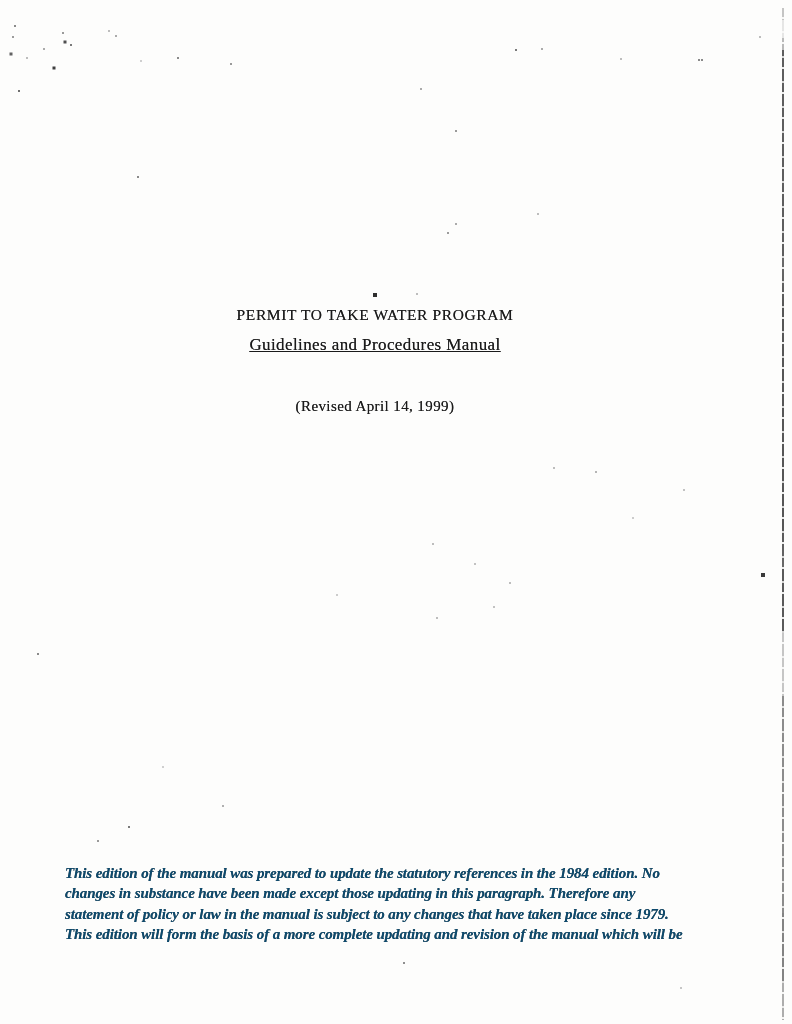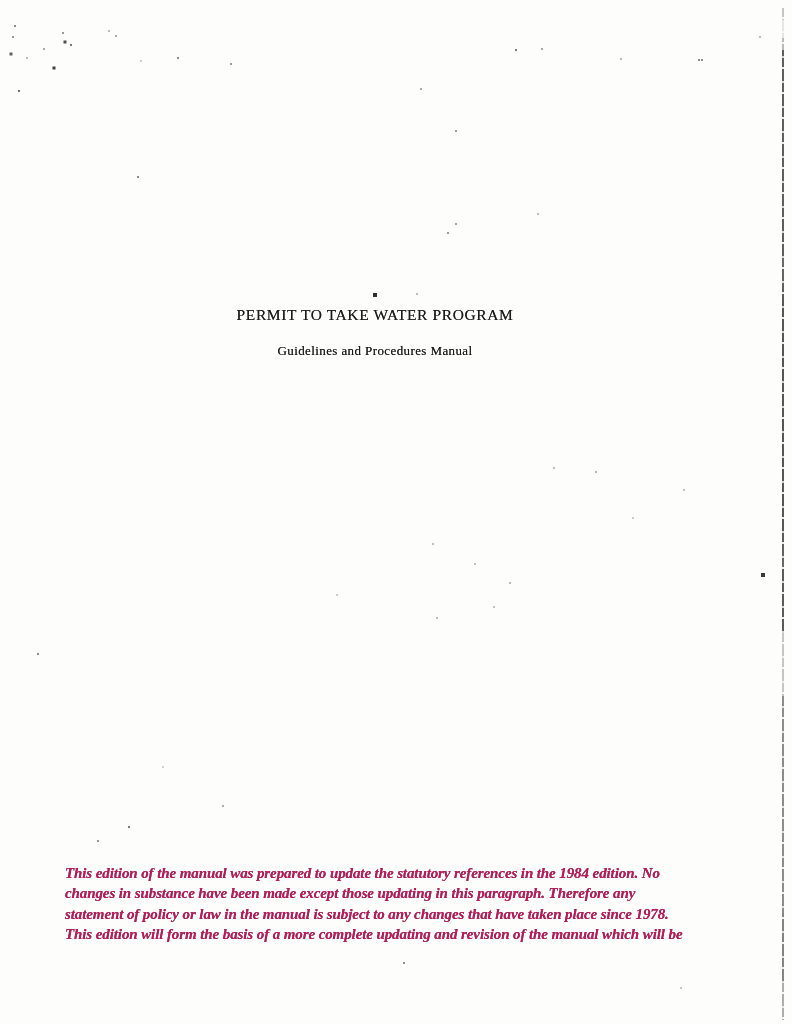--- a/index.html
+++ b/index.html
@@ -25,42 +25,43 @@
     text-align: center;
     white-space: nowrap;
     text-shadow: 0 0 0.6px rgba(20,20,20,0.75);
   }
   .doc-title {
     top: 306px;
     font-size: 15.5px;
     letter-spacing: 0.6px;
   }
   .doc-subtitle {
-    top: 343px;
-    font-size: 13px;
+    top: 335px;
+    font-size: 17px;
     letter-spacing: 0.4px;
+    text-decoration: underline;
   }
   .doc-revision {
     top: 398px;
     font-size: 15px;
     letter-spacing: 0.4px;
   }
 
   
   .edition-note {
     position: absolute;
     left: 65px;
     top: 863px;
     width: 700px;
     font-size: 15px;
     font-weight: bold;
     font-style: italic;
     line-height: 20.4px;
     letter-spacing: -0.1px;
-    color: #be185d;
+    color: #0c4a6e;
     text-shadow: 0 0 0.5px rgba(10,10,10,0.7);
     white-space: nowrap;
   }
 
   
   .scan-edge-line {
     position: absolute;
     left: 782px;
     top: 8px;
     width: 2px;
@@ -151,21 +152,22 @@
 <div class="page">
 
   <div class="scan-speckles"></div>
 
   <div class="scan-edge-line"></div>
 
   <div class="center-line doc-title">PERMIT TO TAKE WATER PROGRAM</div>
 
   <div class="center-line doc-subtitle">Guidelines and Procedures Manual</div>
 
+  <div class="center-line doc-revision">(Revised April 14, 1999)</div>
 
   <div class="edition-note">
     <div>This edition of the manual was prepared to update the statutory references in the 1984 edition. No</div>
     <div>changes in substance have been made except those updating in this paragraph. Therefore any</div>
-    <div>statement of policy or law in the manual is subject to any changes that have taken place since 1978.</div>
+    <div>statement of policy or law in the manual is subject to any changes that have taken place since 1979.</div>
     <div>This edition will form the basis of a more complete updating and revision of the manual which will be</div>
   </div>
 
 </div>
 
 </body></html>

